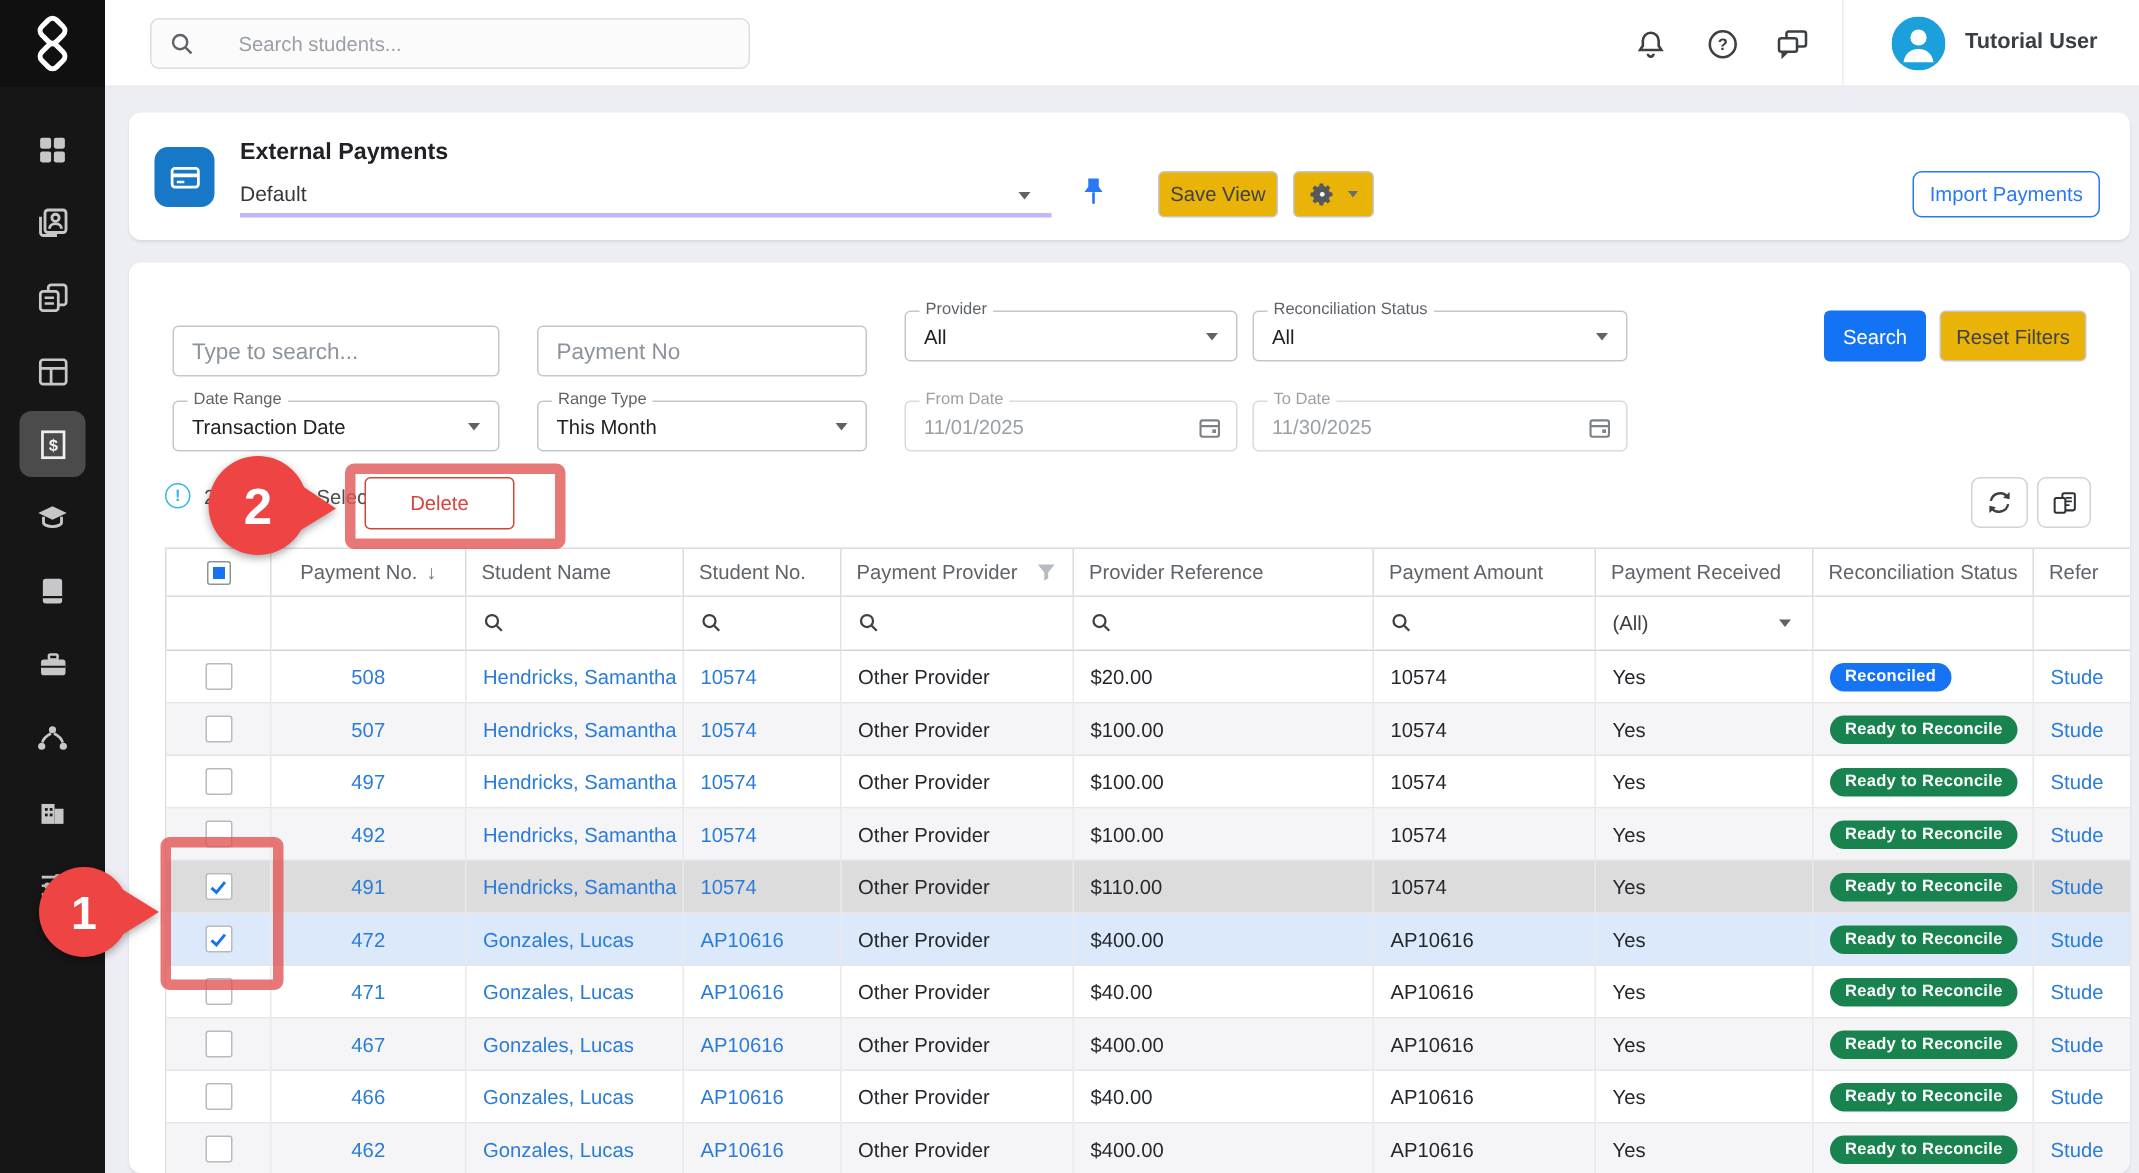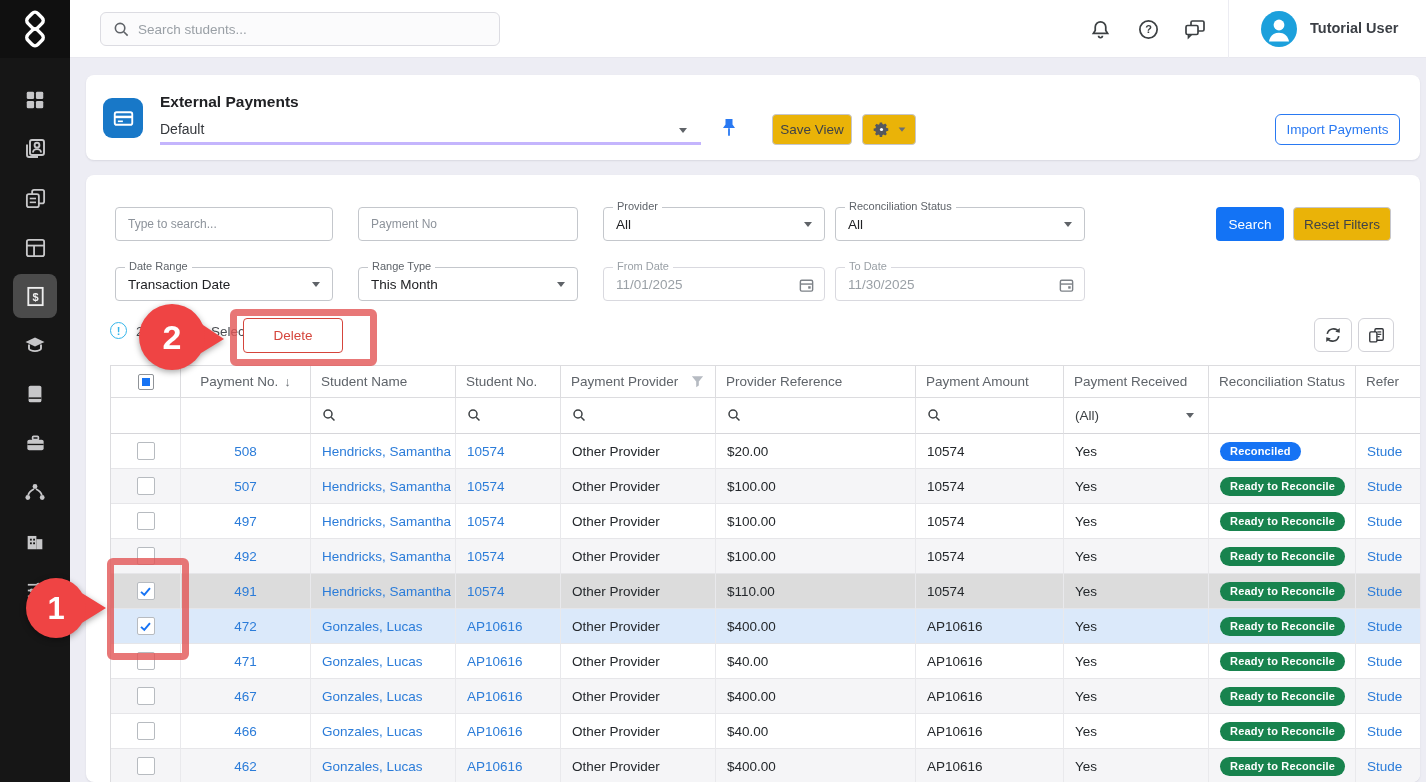--- a/index.html
+++ b/index.html
@@ -11,21 +11,21 @@
   
   .sidebar { position:absolute; left:0; top:0; width:70px; height:782px; background:#161616; z-index:5; }
   .logo { position:absolute; top:0; left:0; width:70px; height:58px; display:flex; align-items:center; justify-content:center; background:#101010; }
   .nav { position:absolute; top:88px; left:0; width:70px; display:flex; flex-direction:column; align-items:center; gap:25px; }
   .navitem { position:relative; width:24px; height:24px; display:flex; align-items:center; justify-content:center; cursor:pointer; }
   .navitem svg { position:relative; z-index:2; }
   .navitem.active::before { content:""; position:absolute; left:-10px; top:-10px; width:44px; height:44px; background:#4b4b4b; border-radius:8px; z-index:1; }
 
   
   .topbar { position:absolute; left:70px; top:0; width:1356px; height:58px; background:#ffffff; border-bottom:1px solid #e8e8ef; }
-  .gsearch { position:absolute; left:30px; top:12px; width:400px; height:34px; background:#fbfbfc; border:1px solid #dcdce2; border-radius:6px; display:flex; align-items:center; padding-left:12px; }
+  .gsearch { position:absolute; left:30px; top:12px; width:400px; height:34px; background:#fbfbfc; border:1px solid #dcdce2; border-radius:6px; display:flex; align-items:center; padding-left:12px;justify-content:space-between; }
   .gsearch input { border:none; outline:none; background:transparent; font-size:13.5px; color:#333; width:340px; margin-left:8px; font-family:inherit; }
   .gsearch input::placeholder { color:#9aa0a6; }
   .tbicon { position:absolute; top:17px; width:24px; height:24px; cursor:pointer; display:flex; align-items:center; justify-content:center; }
   .tb-divider { position:absolute; left:1158px; top:0; width:1px; height:58px; background:#ececf2; }
   .avatar { position:absolute; left:1191px; top:11px; width:36px; height:36px; cursor:pointer; }
   .username { position:absolute; left:1240px; top:20px; font-size:14.5px; font-weight:bold; color:#3b3f45; }
 
   
   .hcard { position:absolute; left:86px; top:75px; width:1334px; height:85px; background:#fff; border-radius:8px; box-shadow:0 1px 2px rgba(40,40,60,.10); }
   .hicon { position:absolute; left:17px; top:23px; width:40px; height:40px; background:#1878c8; border-radius:9px; display:flex; align-items:center; justify-content:center; }
@@ -37,21 +37,21 @@
   .pinbtn { position:absolute; left:633px; top:42px; width:20px; height:22px; cursor:pointer; }
   .btn { display:flex; align-items:center; justify-content:center; background:#eab308; border:1px solid #c6c6cc; border-radius:4px; font-size:13.5px; color:#3f4248; cursor:pointer; font-family:inherit; }
   .saveview { position:absolute; left:686px; top:39px; width:80px; height:31px; }
   .gearbtn { position:absolute; left:776px; top:39px; width:54px; height:31px; gap:7px; }
   .gearbtn .caret { border-top-color:#6a6e73; transform:scale(.85); }
   .importbtn { position:absolute; left:1189px; top:39px; width:125px; height:31px; border:1px solid #2979f2; border-radius:6px; color:#2979f2; background:#fff; font-size:13.5px; display:flex; align-items:center; justify-content:center; cursor:pointer; }
 
   
   .mcard { position:absolute; left:86px; top:175px; width:1334px; height:607px; background:#fff; border-radius:8px; box-shadow:0 1px 2px rgba(40,40,60,.10); overflow:hidden; }
 
-  .pinput { position:absolute; height:34px; border:1px solid #c4c7cc; border-radius:4px; font-size:12px; color:#202124; padding:0 12px; outline:none; background:#fff; font-family:inherit; }
+  .pinput { position:absolute; height:34px; border:1px solid #c4c7cc; border-radius:4px; font-size:15px; color:#202124; padding:0 12px; outline:none; background:#fff; font-family:inherit;margin-top:10px; }
   .pinput::placeholder { color:#8d939b; }
   .in-search { left:29px; top:32px; width:218px; }
   .in-payno  { left:272px; top:32px; width:220px; }
 
   .ffield { position:absolute; height:34px; border:1px solid #c4c7cc; border-radius:4px; background:#fff; cursor:pointer; }
   .ffield .flabel { position:absolute; top:-8px; left:9px; background:#fff; padding:0 4px; font-size:11px; color:#5f646a; white-space:nowrap; }
   .ffield .fval { position:absolute; left:12px; top:9px; font-size:13.5px; color:#202124; white-space:nowrap; }
   .ffield .caret { position:absolute; right:12px; top:14px; }
   .ffield.disabled { border-color:#d9d9df; cursor:default; }
   .ffield.disabled .flabel { color:#9aa0a6; }

